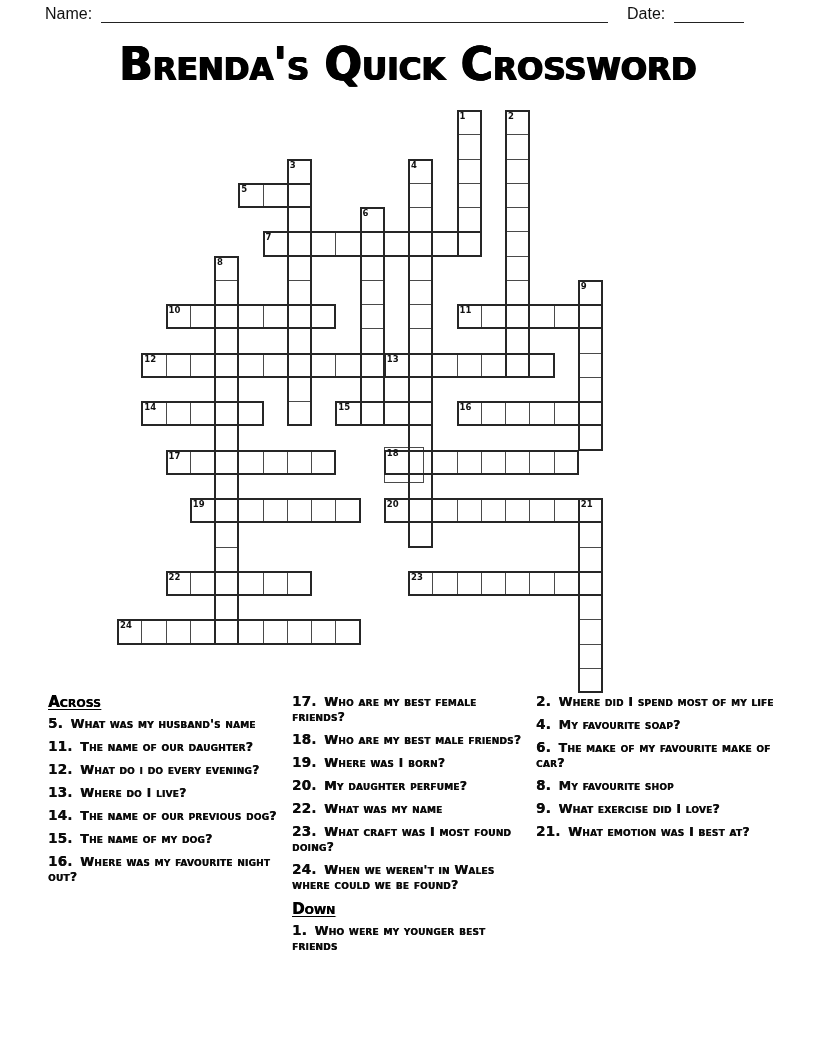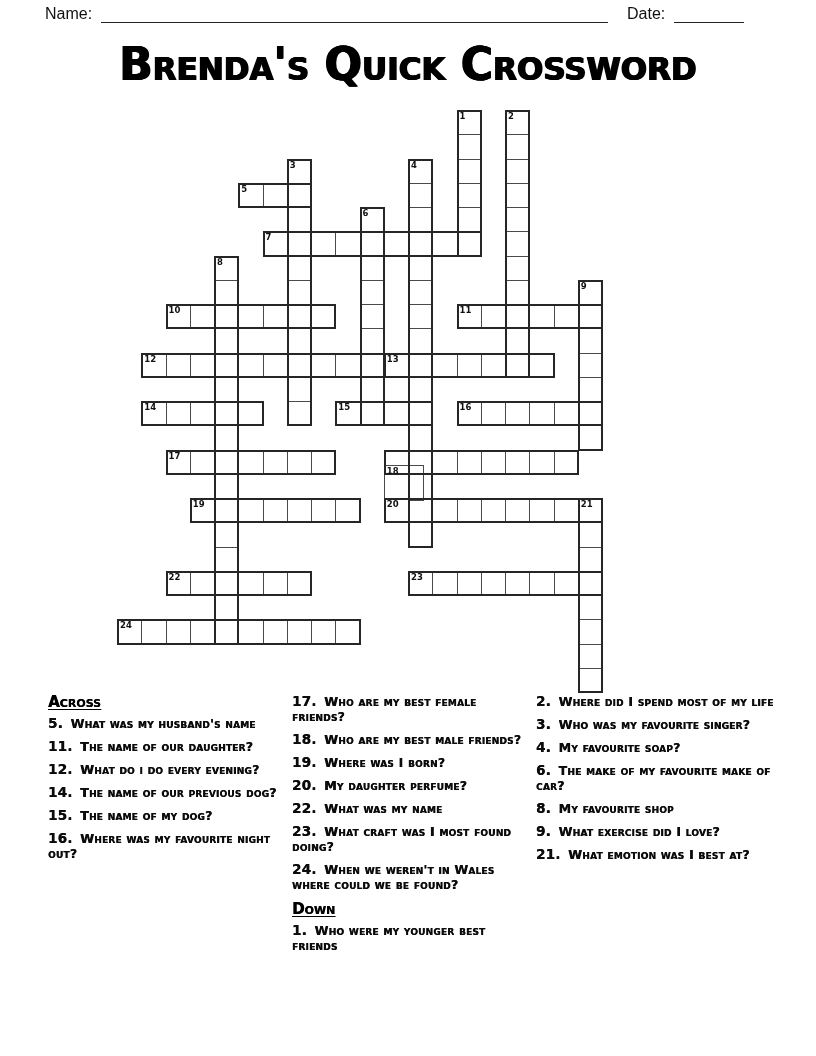--- a/index.html
+++ b/index.html
@@ -218,21 +218,21 @@
     <div class="cell" style="left: 412.25px; top: 291px; width: 25.25px; height: 25.25px;"></div>
     <div class="cell" style="left: 436.5px; top: 291px; width: 25.25px; height: 25.25px;"></div>
     <div class="cell" style="left: 48.5px; top: 339.5px; width: 25.25px; height: 25.25px;">
       <span class="cellnum">17</span>
     </div>
     <div class="cell" style="left: 72.75px; top: 339.5px; width: 25.25px; height: 25.25px;"></div>
     <div class="cell" style="left: 121.25px; top: 339.5px; width: 25.25px; height: 25.25px;"></div>
     <div class="cell" style="left: 145.5px; top: 339.5px; width: 25.25px; height: 25.25px;"></div>
     <div class="cell" style="left: 169.75px; top: 339.5px; width: 25.25px; height: 25.25px;"></div>
     <div class="cell" style="left: 194px; top: 339.5px; width: 25.25px; height: 25.25px;"></div>
-    <div class="cell" style="left: 266.75px; top: 355px; width: 25.25px; height: 36px; padding-left: 38px;">
+    <div class="cell" style="left: 266.75px; top: 337px; width: 25.25px; height: 36px; padding-left: 38px;">
       <span class="cellnum">18</span>
     </div>
     <div class="cell" style="left: 315.25px; top: 339.5px; width: 25.25px; height: 25.25px;"></div>
     <div class="cell" style="left: 339.5px; top: 339.5px; width: 25.25px; height: 25.25px;"></div>
     <div class="cell" style="left: 363.75px; top: 339.5px; width: 25.25px; height: 25.25px;"></div>
     <div class="cell" style="left: 388px; top: 339.5px; width: 25.25px; height: 25.25px;"></div>
     <div class="cell" style="left: 412.25px; top: 339.5px; width: 25.25px; height: 25.25px;"></div>
     <div class="cell" style="left: 436.5px; top: 339.5px; width: 25.25px; height: 25.25px;"></div>
     <div class="cell" style="left: 72.75px; top: 388px; width: 25.25px; height: 25.25px;">
       <span class="cellnum">19</span>
@@ -312,36 +312,36 @@
     <div class="word-box" style="left: 48.5px; top: 460.75px; width: 146.5px; height: 25.25px;"></div>
     <div class="word-box" style="left: 291px; top: 460.75px; width: 195px; height: 25.25px;"></div>
     <div class="word-box" style="left: 0px; top: 509.25px; width: 243.5px; height: 25.25px;"></div>
   </div>
 
 <div class="clues-col col-1">
     <div class="clue-header">Across</div>
     <div class="clue"><span class="num">5.</span><span> What was my husband's name</span></div>
     <div class="clue"><span class="num">11.</span><span> The name of our daughter?</span></div>
     <div class="clue"><span class="num">12.</span><span> What do i do every evening?</span></div>
+    <div class="clue"><span class="num">13.</span><span> Where do I live?</span></div>
     <div class="clue"><span class="num">14.</span><span> The name of our previous dog?</span></div>
     <div class="clue"><span class="num">15.</span><span> The name of my dog?</span></div>
     <div class="clue"><span class="num">16.</span><span> Where was my favourite night out?</span></div>
   </div>
 <div class="clues-col col-2">
     <div class="clue"><span class="num">17.</span><span> Who are my best female friends?</span></div>
     <div class="clue"><span class="num">18.</span><span> Who are my best male friends?</span></div>
     <div class="clue"><span class="num">19.</span><span> Where was I born?</span></div>
     <div class="clue"><span class="num">20.</span><span> My daughter perfume?</span></div>
     <div class="clue"><span class="num">22.</span><span> What was my name</span></div>
     <div class="clue"><span class="num">23.</span><span> What craft was I most found doing?</span></div>
     <div class="clue"><span class="num">24.</span><span> When we weren't in Wales where could we be found?</span></div>
     <div class="clue-header dn-header">Down</div>
     <div class="clue"><span class="num">1.</span><span> Who were my younger best friends</span></div>
   </div>
 <div class="clues-col col-3">
     <div class="clue"><span class="num">2.</span><span> Where did I spend most of my life</span></div>
-    <div class="clue"><span class="num">3.</span><span> Who was my favourite singer?</span></div>
     <div class="clue"><span class="num">4.</span><span> My favourite soap?</span></div>
     <div class="clue"><span class="num">6.</span><span> The make of my favourite make of car?</span></div>
     <div class="clue"><span class="num">8.</span><span> My favourite shop</span></div>
     <div class="clue"><span class="num">9.</span><span> What exercise did I love?</span></div>
     <div class="clue"><span class="num">21.</span><span> What emotion was I best at?</span></div>
   </div>
 
 </body></html>

